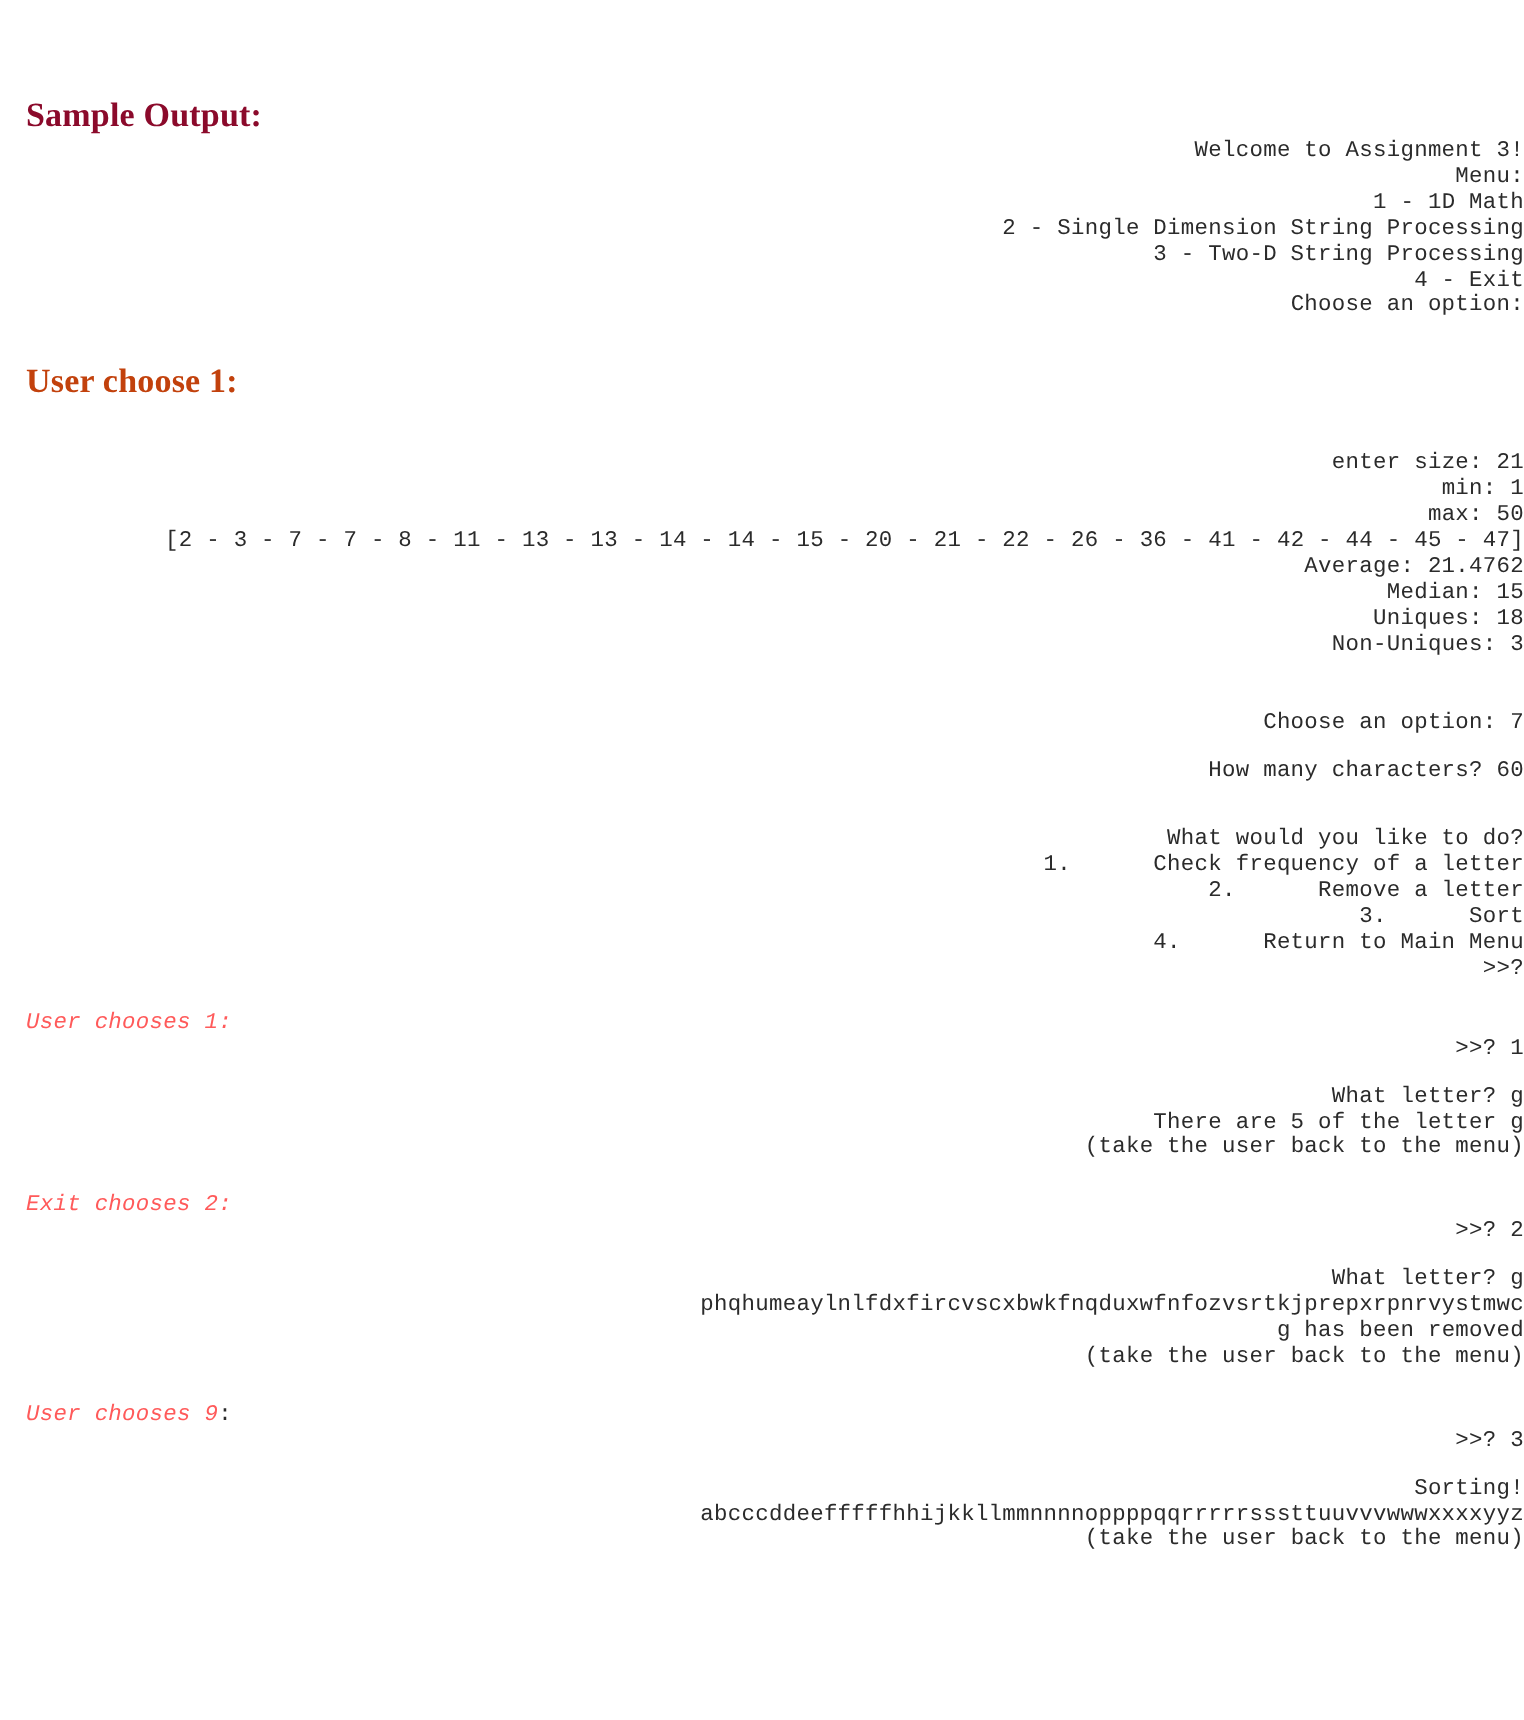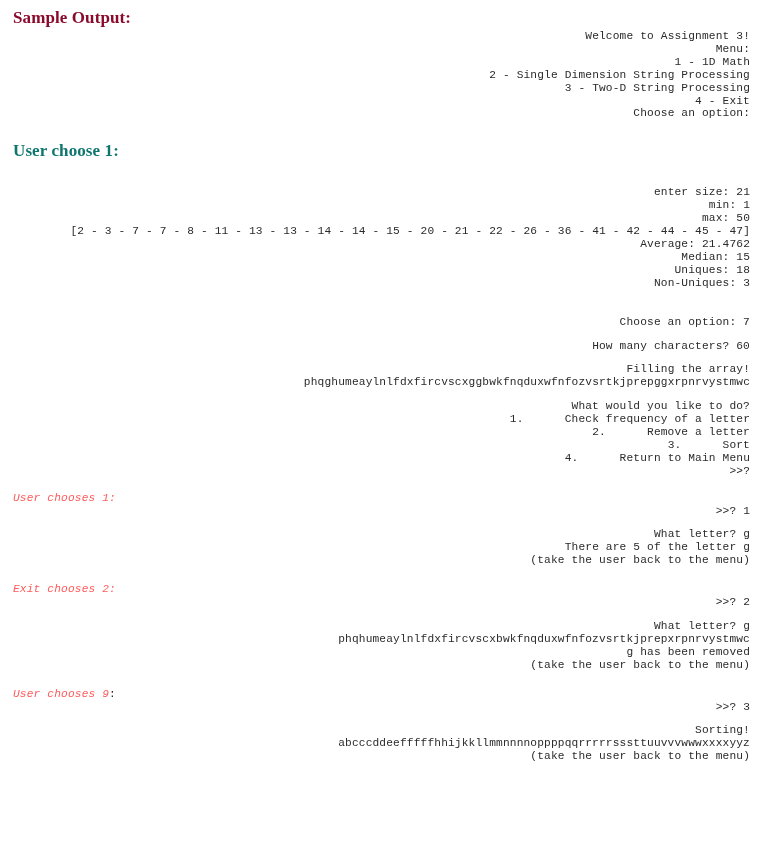--- a/index.html
+++ b/index.html
@@ -9,36 +9,37 @@
     background: #ffffff;
   }
   body {
     width: 762px;
     height: 860px;
     overflow: hidden;
     font-family: "Liberation Sans", sans-serif;
     color: #000000;
   }
   .page {
-    padding: 8px 12px 0 13px;
+    padding: 8px 0 0 13px;
     box-sizing: border-box;
+    margin-top: 40px;
   }
 
   
   h2.section-heading {
     font-family: "Liberation Serif", serif;
     font-weight: bold;
     font-size: 17px;
     line-height: 20px;
     margin: 0;
     padding: 0;
     letter-spacing: 0.1px;
   }
   h2.heading-maroon { color: #8b0a2b; }
-  h2.heading-orange { color: #0f766e; }
+  h2.heading-orange { color: #c2410c; }
 
   
   pre.console {
     font-family: "Liberation Mono", "DejaVu Sans Mono", monospace;
     font-size: 11.2px;
     line-height: 12.9px;
     margin: 0;
     padding: 0;
     color: #2b2b2b;
     white-space: pre;
@@ -98,22 +99,20 @@
 
   <div class="gap-21"></div>
 
   <div class="gap-5"></div>
   <pre class="console">Choose an option: 7</pre>
 
   <div class="gap-11"></div>
   <pre class="console">How many characters? 60</pre>
 
   <div class="gap-11"></div>
-  <pre class="console">Filling the array!
-phqghumeaylnlfdxfircvscxggbwkfnqduxwfnfozvsrtkjprepggxrpnrvystmwc</pre>
 
   <div class="gap-11"></div>
   <pre class="console">What would you like to do?
 1.      Check frequency of a letter
 2.      Remove a letter
 3.      Sort
 4.      Return to Main Menu
 &gt;&gt;?</pre>
 
   <div class="gap-14"></div>

